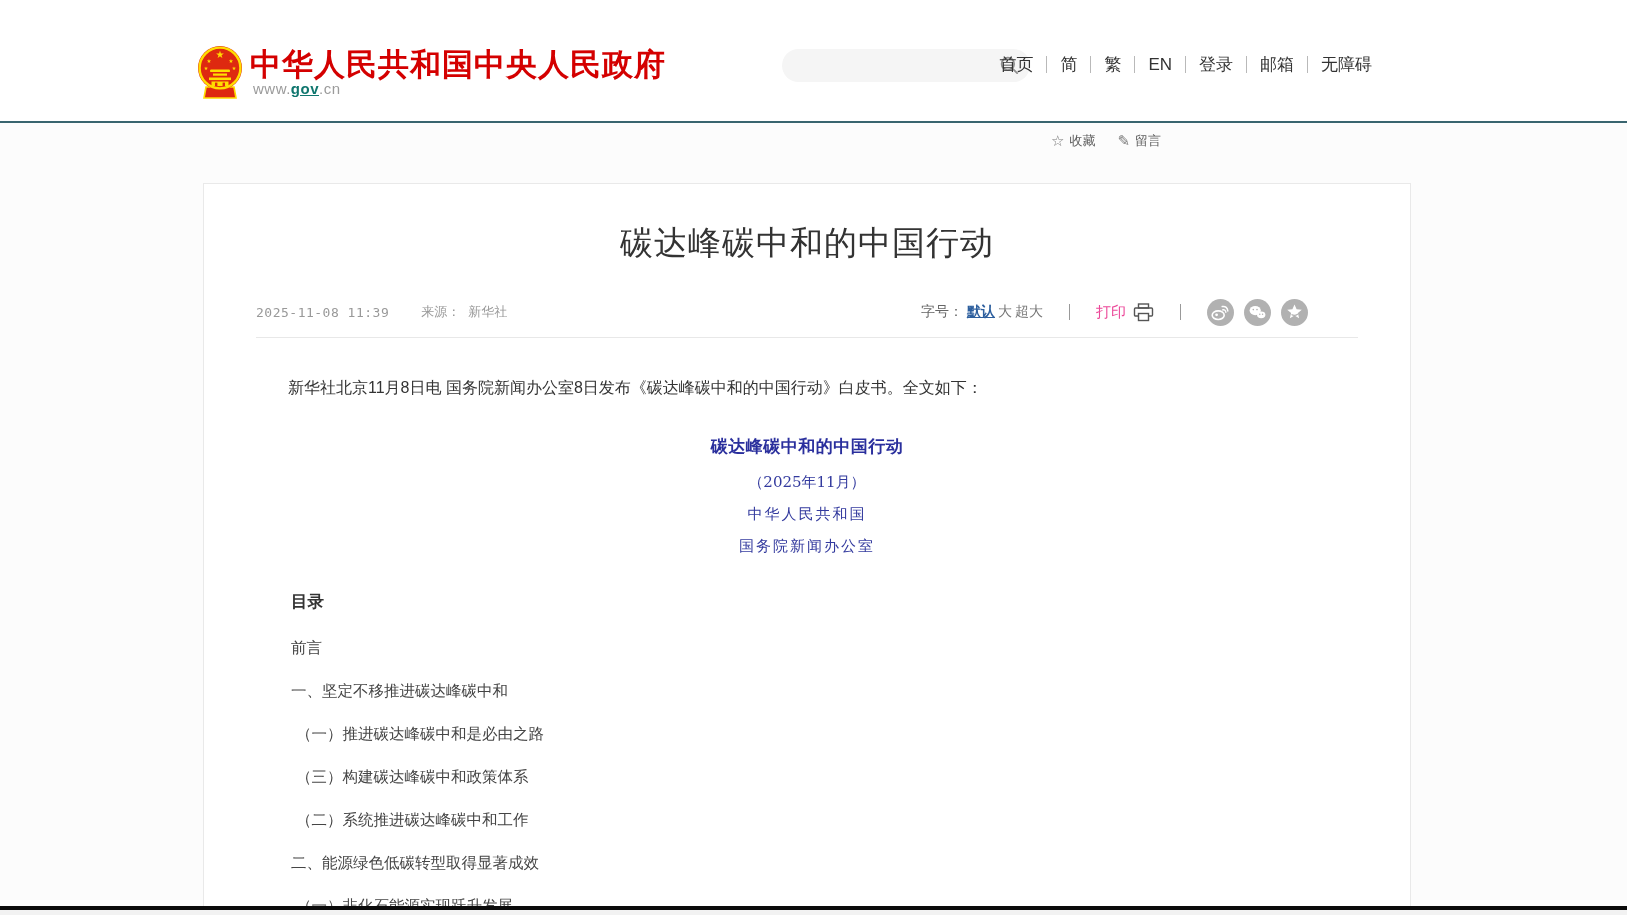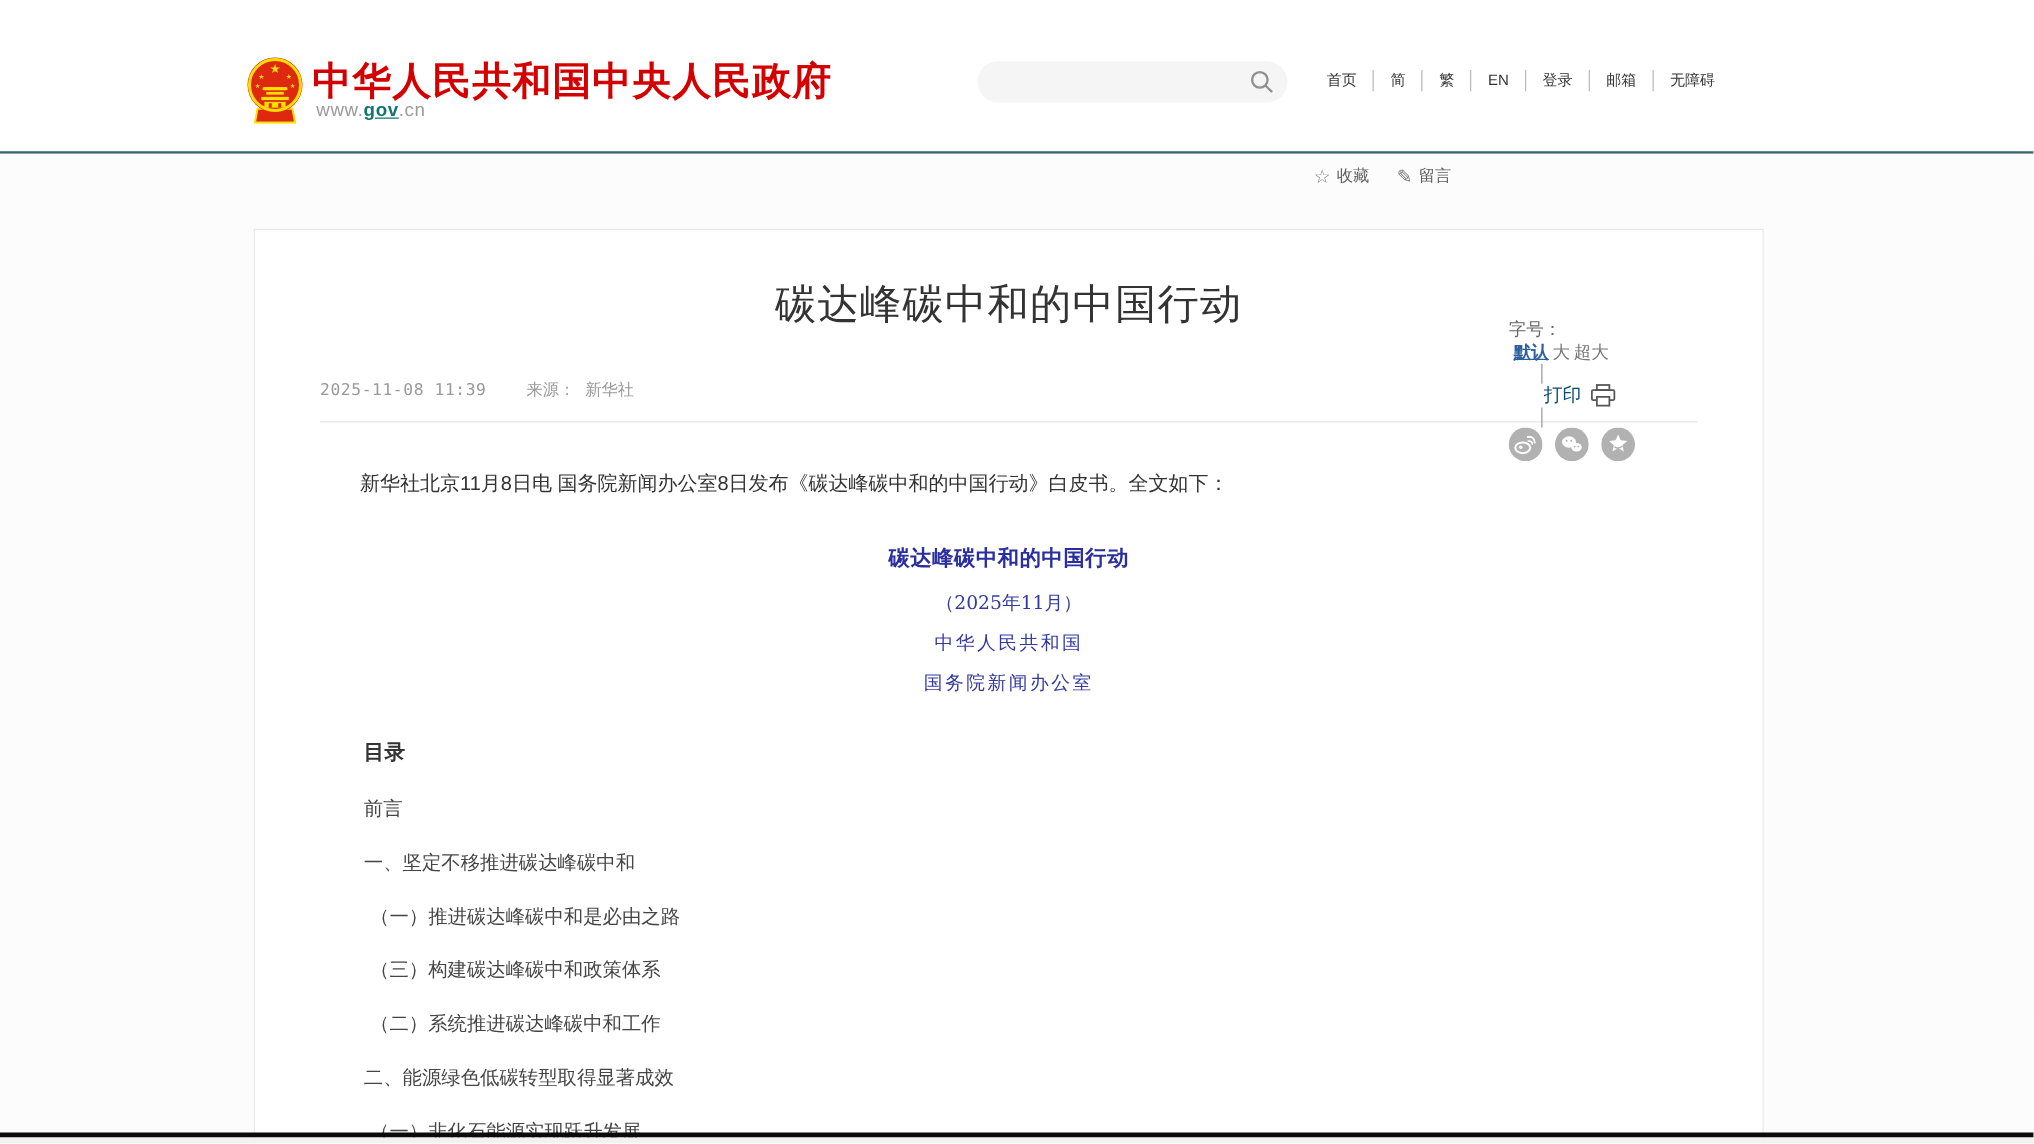--- a/index.html
+++ b/index.html
@@ -29,21 +29,21 @@
     background:#f5f5f5; border-radius:17px;
   }
   .search-input {
     position:absolute; left:16px; top:0; width:195px; height:33px;
     border:none; outline:none; background:transparent; font-size:14px; color:#333;
   }
   .search-icon { position:absolute; right:10px; top:6px; width:21px; height:21px; cursor:pointer; }
 
   .top-nav { position:absolute; right:255px; top:56px; display:flex; align-items:center; }
   .top-nav span {
-    font-size:12px; color:#333; cursor:pointer; white-space:nowrap;
+    font-size:17px; color:#333; cursor:pointer; white-space:nowrap;
     padding:0 13px; border-right:1.5px solid #b9b9b9; line-height:17px;
   }
   .top-nav span:last-child { border-right:none; padding-right:0; }
   .top-nav span:first-child { padding-left:0; }
 
   
   .fav-row { position:absolute; left:1051px; top:132px; display:flex; align-items:center; gap:22px; }
   .fav-row .item { display:flex; align-items:center; gap:5px; font-size:13px; color:#5d5d5d; cursor:pointer; }
   .fav-row .glyph { font-size:15px; color:#7a7a7a; }
 
@@ -56,28 +56,28 @@
 
   .article-title {
     margin-top:37px; text-align:center;
     font-size:33px; color:#333; font-weight:500; letter-spacing:1px;
   }
 
   .meta-row { margin-top:35px; display:flex; justify-content:space-between; align-items:center; height:22px; }
   .meta-left { font-size:13px; color:#999; display:flex; align-items:center; gap:8px; }
   .meta-left .dt { font-family:"DejaVu Sans Mono", monospace; letter-spacing:0.5px; }
   .meta-left .src-label { margin-left:24px; }
-  .meta-right { display:flex; align-items:flex-start; margin-right:50px;flex-direction:column; }
+  .meta-right { display:flex; align-items:center; margin-right:50px; }
   .meta-right .fs-label { font-size:14px; color:#666; }
   .fs-options { display:flex; align-items:center; gap:3px; margin-left:4px; }
   .fs-options span { font-size:14px; color:#777; cursor:pointer; }
   .fs-options span.active { color:#2d5f9e; font-weight:700; text-decoration:underline; }
   .v-div { width:1px; height:16px; background:#999; margin:0 26px; }
   .print-group { display:flex; align-items:center; gap:7px; cursor:pointer; }
-  .print-group .lbl { font-size:15px; color:#0c4a6e;margin-left:28px; }
+  .print-group .lbl { font-size:15px; color:#ec4899; }
   .share-icons { display:flex; align-items:center; gap:10px; }
   .share-icons svg { cursor:pointer; display:block; }
 
   .meta-sep { margin-top:14px; border-top:1px solid #e8e8e8; height:0; }
 
   .lead {
     margin-top:37px; font-size:16px; color:#333; line-height:26px; text-indent:2em;
   }
 
   .doc-center { text-align:center; }

